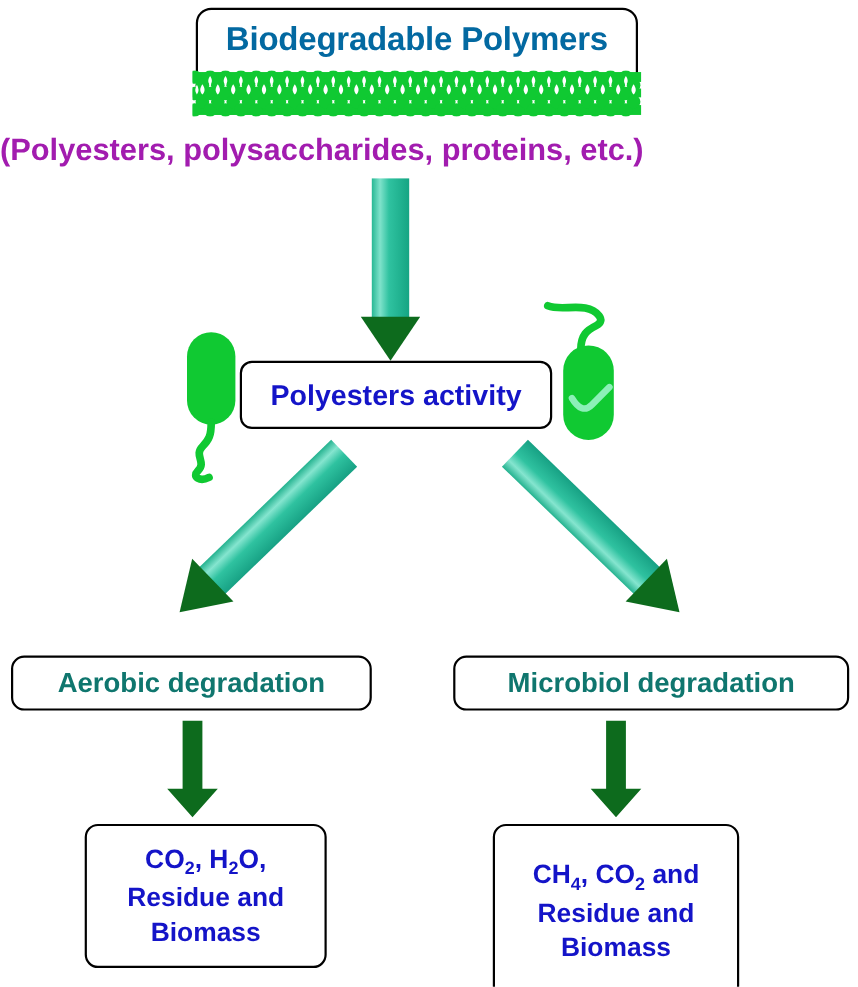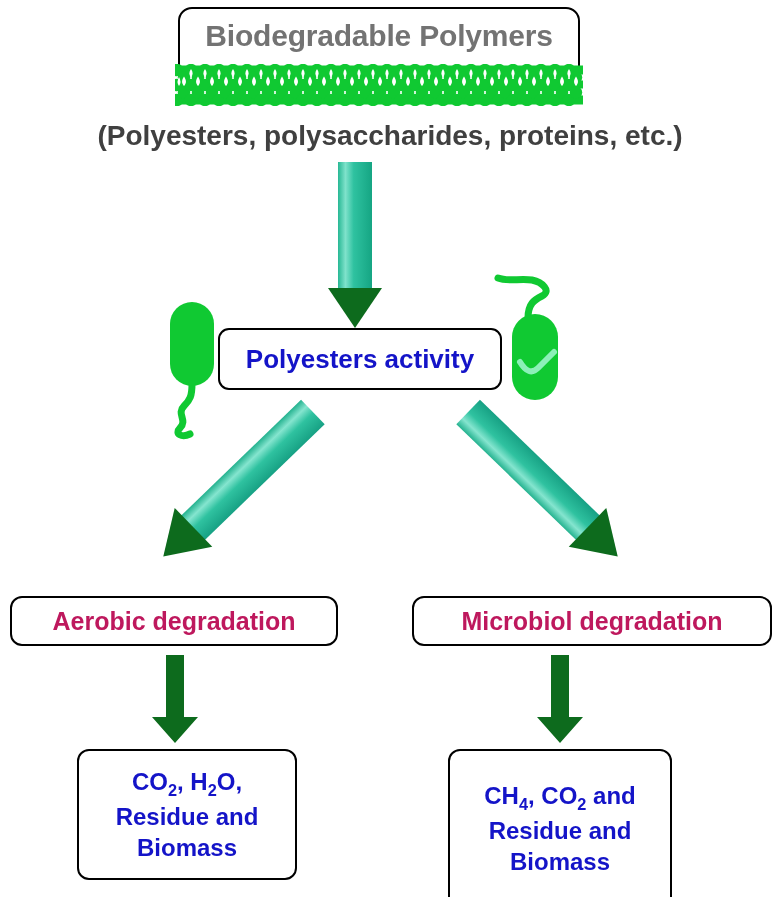--- a/index.html
+++ b/index.html
@@ -8,43 +8,43 @@
   .stage{position:absolute;left:0;top:0;width:780px;height:897px;}
 
   
   .box{position:absolute;background:#ffffff;border:2.5px solid #000000;
        border-radius:13px;box-sizing:border-box;display:flex;
        align-items:center;justify-content:center;text-align:center;}
 
   
   #title-box{left:178px;top:7px;width:402px;height:97px;border-radius:14px;
              align-items:flex-start;justify-content:center;overflow:visible;}
-  #title-text{color:#737373;font-size:30px;font-weight:bold;line-height:1;
+  #title-text{color:#0369a1;font-size:30px;font-weight:bold;line-height:1;
               margin-top:12px;letter-spacing:-0.2px;white-space:nowrap;}
   
   #polymer-chain{position:absolute;left:175px;top:64px;width:408px;height:42px;}
 
   
-  #subtitle{position:absolute;left:0;top:120px;width:780px;text-align:center;
-            color:#404040;font-size:28px;font-weight:bold;white-space:nowrap;}
+  #subtitle{position:absolute;left:0;top:120px;width:780px;
+            color:#a21caf;font-size:28px;font-weight:bold;white-space:nowrap;}
 
   
   .arrow-wrap{position:absolute;}
 
   
   #microbial-box{left:218px;top:328px;width:284px;height:62px;border-radius:11px;}
   #microbial-text{color:#1414c8;font-size:26px;font-weight:bold;white-space:nowrap;}
 
   
   .bacteria{position:absolute;}
 
   
   #aerobic-box{left:10px;top:596px;width:328px;height:50px;border-radius:12px;}
   #anaerobic-box{left:412px;top:596px;width:360px;height:50px;border-radius:12px;}
-  .deg-text{color:#be185d;font-size:25px;font-weight:bold;white-space:nowrap;}
+  .deg-text{color:#0f766e;font-size:25px;font-weight:bold;white-space:nowrap;}
 
   
   #left-products-box{left:43px;top:749px;width:220px;height:131px;border-radius:12px;margin-left:34px;}
   #right-products-box{left:448px;top:749px;width:224px;height:159px;border-radius:12px;}
   .prod-text{color:#1414c8;font-size:24px;font-weight:bold;line-height:1.30;}
   .prod-text sub{font-size:0.68em;}
 </style>
 </head>
 <body>
 

